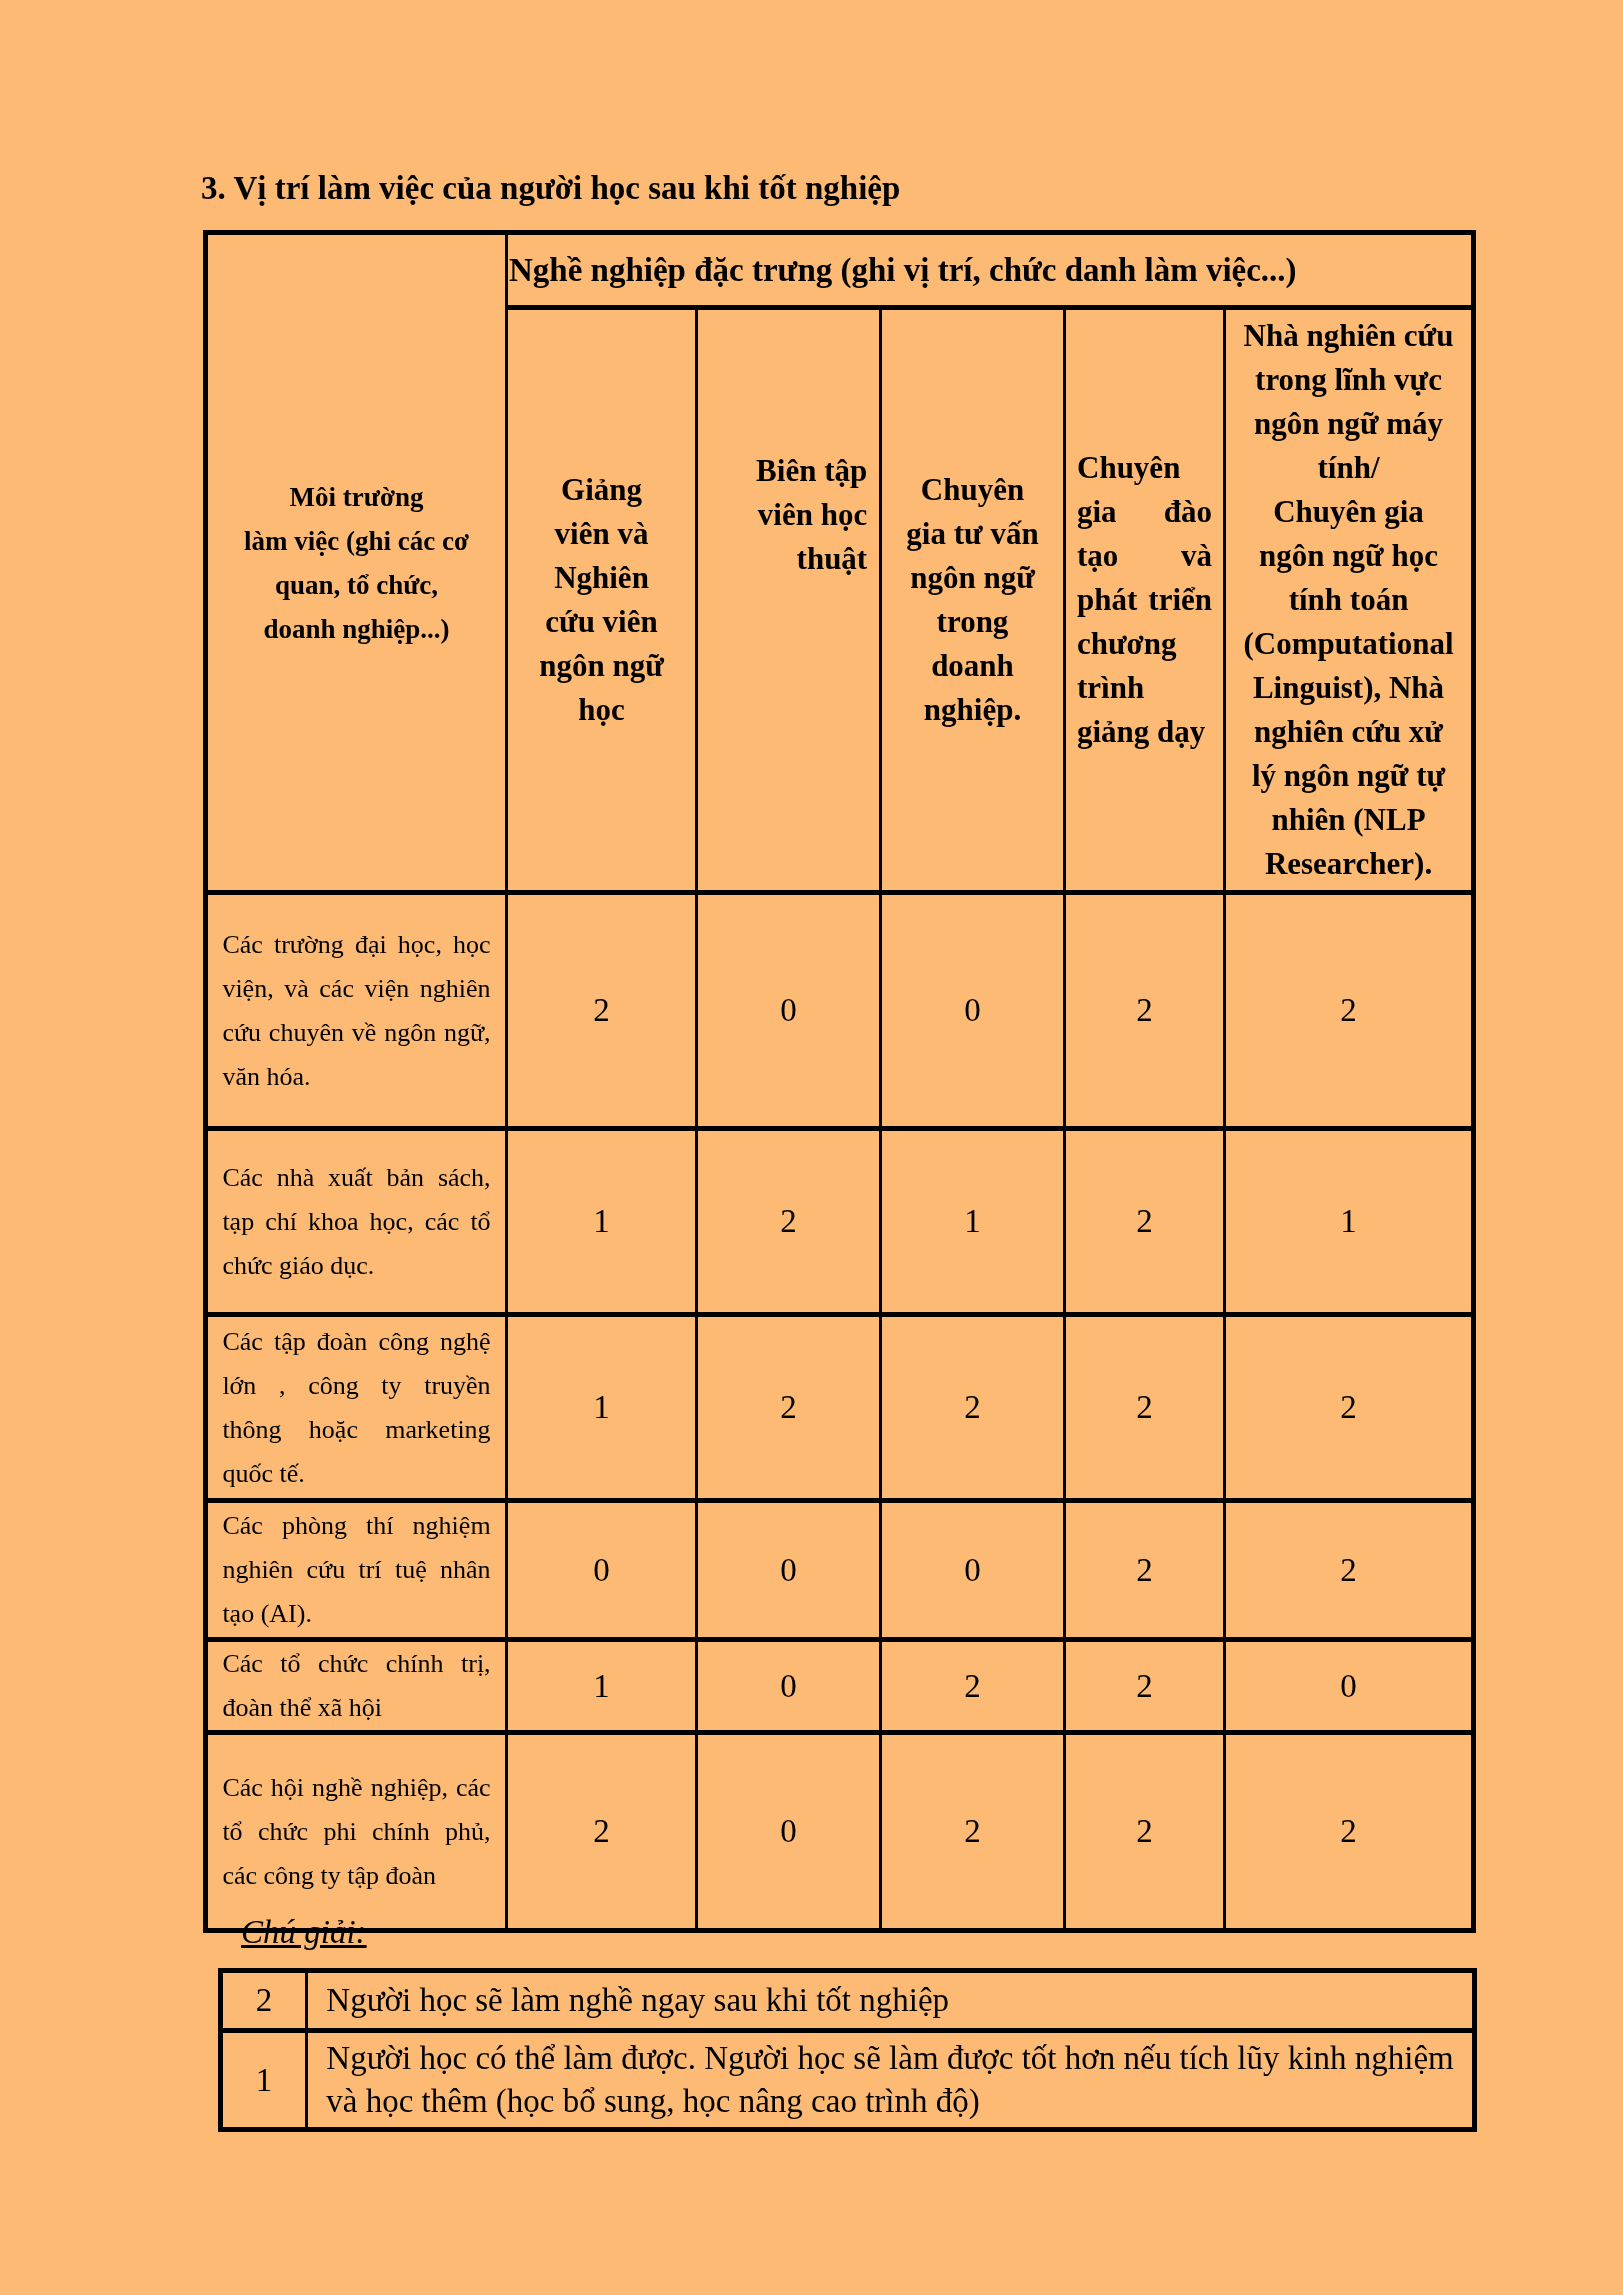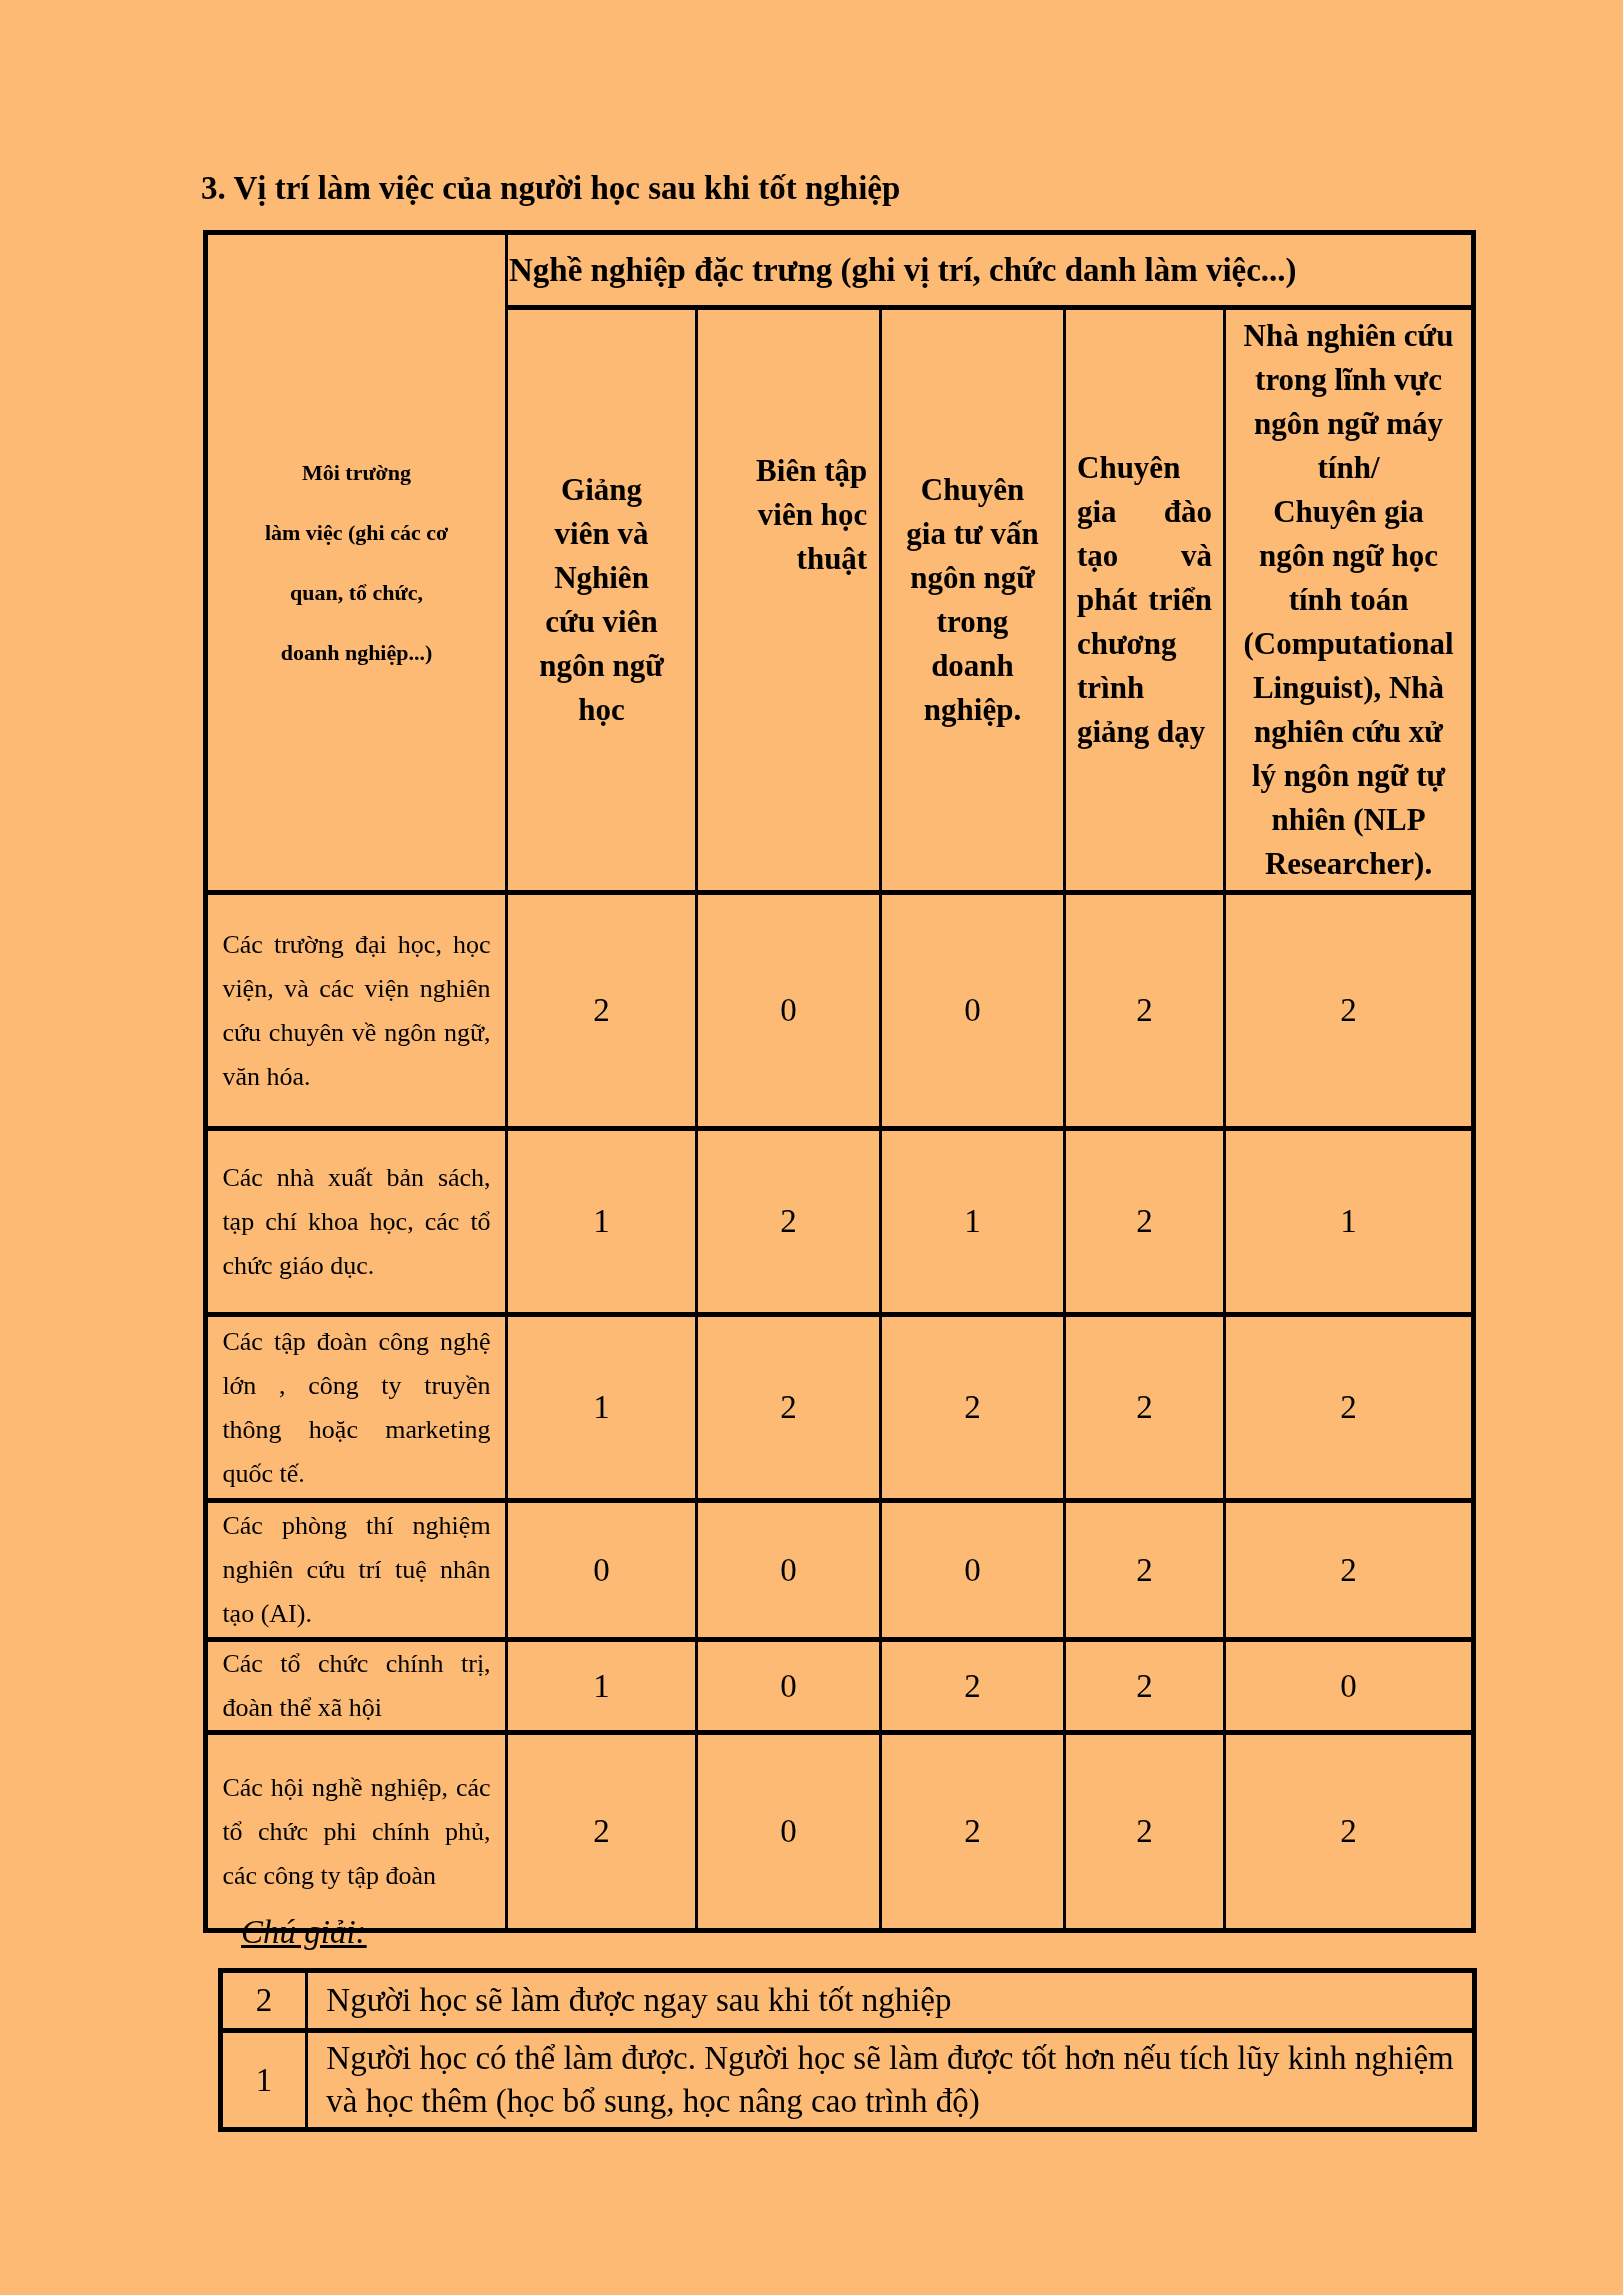--- a/index.html
+++ b/index.html
@@ -39,26 +39,26 @@
   }
   .occ-span {
     height: 68px;
     font-size: 33px;
     font-weight: bold;
     text-align: left;
     vertical-align: middle;
     line-height: 39px;
   }
   .env-h {
-    font-size: 22px;
+    font-size: 27px;
     font-weight: bold;
     text-align: center;
     vertical-align: middle;
     white-space: pre-line;
-    line-height: 60px;
+    line-height: 44px;
     padding: 0 6.5px;
   }
   .occ {
     font-size: 31px;
     font-weight: bold;
     text-align: center;
     vertical-align: middle;
     white-space: pre-line;
     line-height: 44px;
     padding: 0 9.2px;
@@ -245,21 +245,21 @@
   <div class="legend-caption">Chú giải:</div>
 
   <table class="legend-table">
     <colgroup>
       <col style="width:86px">
       <col style="width:1168px">
     </colgroup>
     <tbody>
       <tr class="lr1">
         <td class="score">2</td>
-        <td class="desc">Người học sẽ làm được ngay sau khi tốt nghiệp</td>
+        <td class="desc">Người học sẽ làm nghề ngay sau khi tốt nghiệp</td>
       </tr>
       <tr class="lr2">
         <td class="score">1</td>
         <td class="desc desc-justify">Người học có thể làm được. Người học sẽ làm được tốt hơn nếu tích lũy kinh nghiệm và học thêm (học bổ sung, học nâng cao trình độ)</td>
       </tr>
     </tbody>
   </table>
 
 </div>
 

